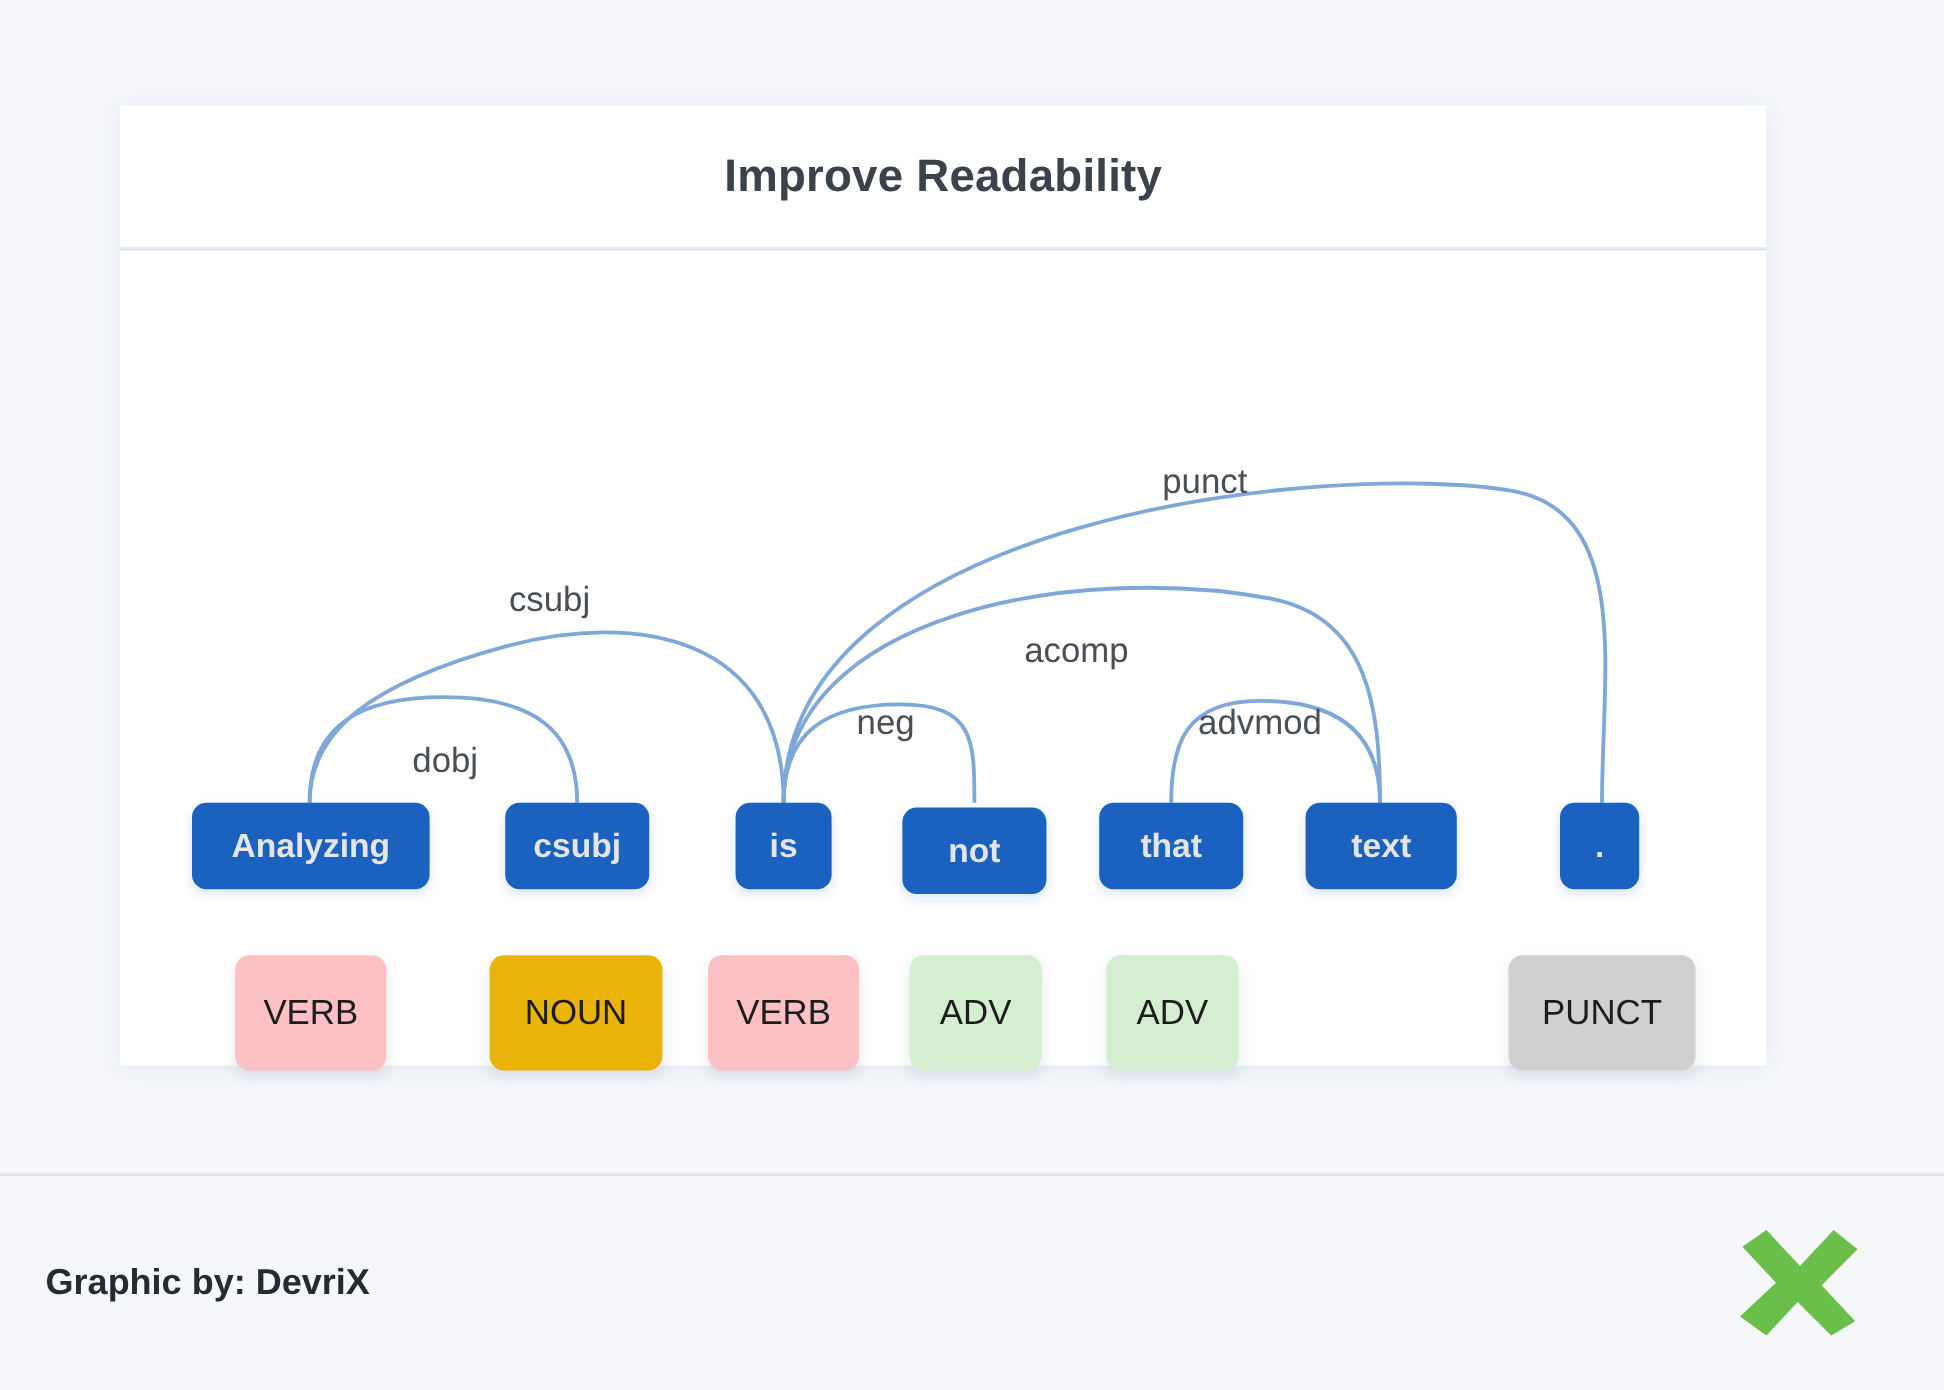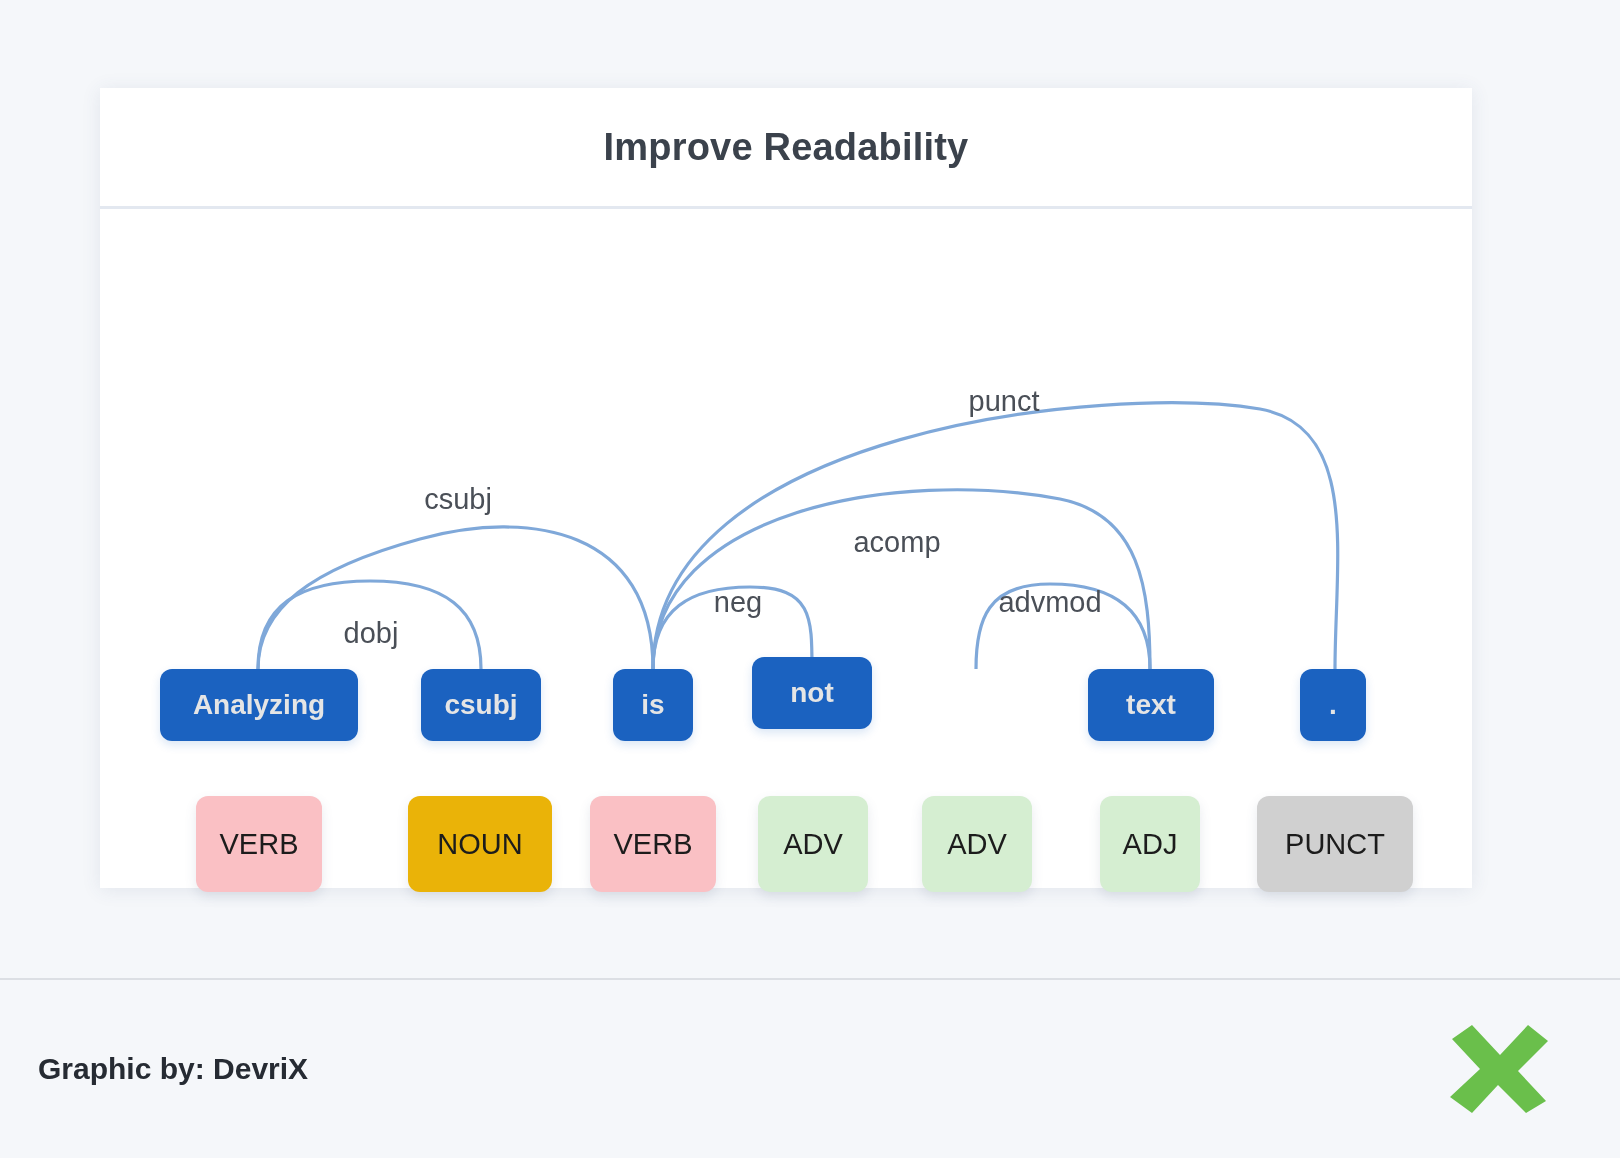--- a/index.html
+++ b/index.html
@@ -180,30 +180,30 @@
           <text class="arc-label" x="950" y="403" text-anchor="middle">advmod</text>
           <text class="arc-label" x="638" y="403" text-anchor="middle">neg</text>
           <text class="arc-label" x="271" y="434" text-anchor="middle">dobj</text>
         </svg>
 
         <div class="tokens-row">
 
           <div class="token-box" style="left:60px;  top:460px; width:198px;">Analyzing</div>
           <div class="token-box" style="left:321px; top:460px; width:120px;">csubj</div>
           <div class="token-box" style="left:513px; top:460px; width:80px;">is</div>
-          <div class="token-box" style="left:652px; top:448px; width:120px;">not</div>
+          <div class="token-box" style="left:652px; top:464px; width:120px;">not</div>
+          <div class="token-box" style="left:816px; top:460px; width:120px;">that</div>
           <div class="token-box" style="left:988px; top:460px; width:126px;">text</div>
           <div class="token-box" style="left:1200px;top:460px; width:66px;">.</div>
 
           <div class="pos-box" style="left:96px;  top:587px; width:126px; background:#fac0c4;">VERB</div>
           <div class="pos-box" style="left:308px; top:587px; width:144px; background:#eab308;">NOUN</div>
           <div class="pos-box" style="left:490px; top:587px; width:126px; background:#fac0c4;">VERB</div>
           <div class="pos-box" style="left:658px; top:587px; width:110px; background:#d5eed1;">ADV</div>
           <div class="pos-box" style="left:822px; top:587px; width:110px; background:#d5eed1;">ADV</div>
-          <div class="pos-box" style="left:1000px;top:587px; width:100px; background:#d5eed1;">ADJ</div>
           <div class="pos-box" style="left:1157px;top:587px; width:156px; background:#d0d0d0;">PUNCT</div>
         </div>
 
       </div>
     </div>
   </div>
 
   <div class="footer">
     <div class="credit">Graphic by: DevriX</div>
     <div class="logo">

